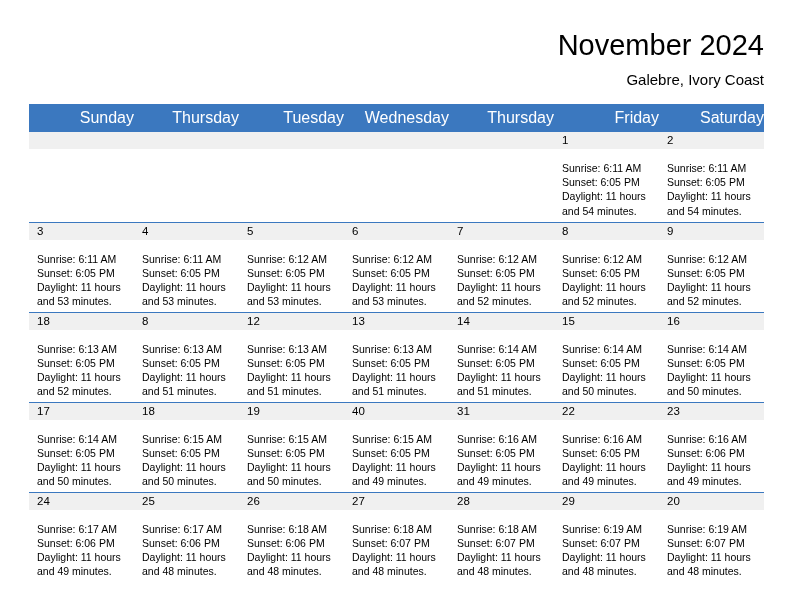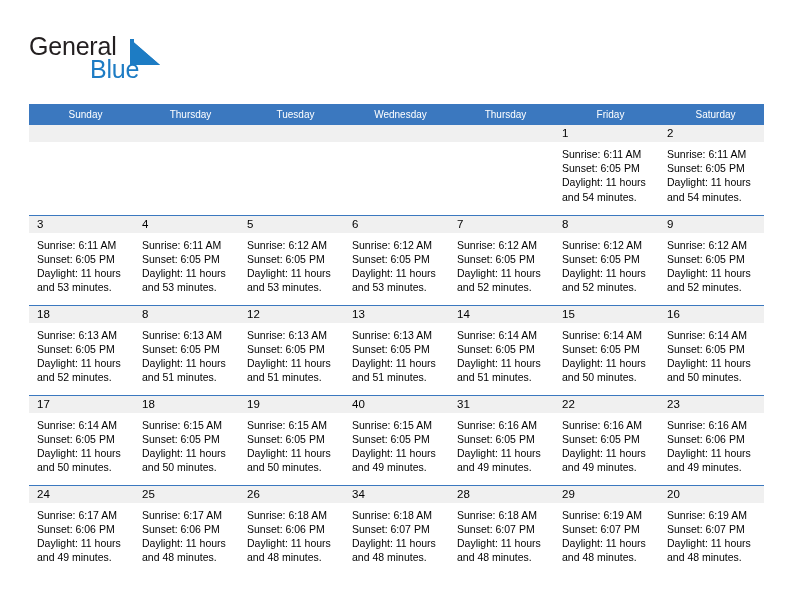--- a/index.html
+++ b/index.html
@@ -87,23 +87,23 @@
     position: absolute;
     left: 29px;
     top: 104px;
     width: 735px;
     border-collapse: collapse;
     table-layout: fixed;
   }
   .calendar th {
     background: #3b78bf;
     color: #ffffff;
-    font-size: 10px;
+    font-size: 16px;
     font-weight: normal;
-    text-align: center;
+    text-align: right;
     padding: 5px 0 5px 8px;
     height: 20px;
     border: none;
   }
   .calendar td {
     width: 105px;
     height: 90px;
     vertical-align: top;
     padding: 0;
     border: none;
@@ -121,48 +121,41 @@
     height: 17px;
     padding: 1px 0 0 8px;
     font-size: 11.5px;
     line-height: 15px;
     color: #000000;
   }
   td.empty .daynum-band {
     background: #f0f0f0;
   }
   .cell-lines {
-    padding: 5px 5px 0 8px;
+    padding: 12px 5px 0 8px;
     font-size: 10.5px;
     line-height: 14.2px;
     color: #000000;
   }
   .cell-lines div {
     white-space: nowrap;
   }
 </style>
 </head>
 <body>
 
 <div class="page">
 
   <div class="header">
 
-    <div class="brand">
-      <span class="brand-general">General</span>
-      <span class="brand-triangle">
-        <svg width="30" height="26" viewBox="0 0 30 26" xmlns="http://www.w3.org/2000/svg">
-          <polygon points="0,0 0,26 30,26" fill="#1d7cc4" transform="translate(0,0) scale(1,1)"></polygon>
-          <polygon points="0,0 30,26 0,26" fill="#1d7cc4"></polygon>
-          <rect x="0" y="0" width="4" height="26" fill="#1d7cc4"></rect>
-        </svg>
-      </span>
-      <span class="brand-blue">Blue</span>
+
+    <div class="title-block">
+      <h1 class="cal-title">November 2024</h1>
+      <p class="cal-subtitle">Galebre, Ivory Coast</p>
     </div>
-
 
   </div>
 
   <table class="calendar">
     <thead>
       <tr>
         <th>Sunday</th>
         <th>Thursday</th>
         <th>Tuesday</th>
         <th>Wednesday</th>
@@ -424,21 +417,21 @@
           <td>
             <div class="daynum-band">26</div>
             <div class="cell-lines">
               <div>Sunrise: 6:18 AM</div>
               <div>Sunset: 6:06 PM</div>
               <div>Daylight: 11 hours</div>
               <div>and 48 minutes.</div>
             </div>
           </td>
           <td>
-            <div class="daynum-band">34</div>
+            <div class="daynum-band">27</div>
             <div class="cell-lines">
               <div>Sunrise: 6:18 AM</div>
               <div>Sunset: 6:07 PM</div>
               <div>Daylight: 11 hours</div>
               <div>and 48 minutes.</div>
             </div>
           </td>
           <td>
             <div class="daynum-band">28</div>
             <div class="cell-lines">

